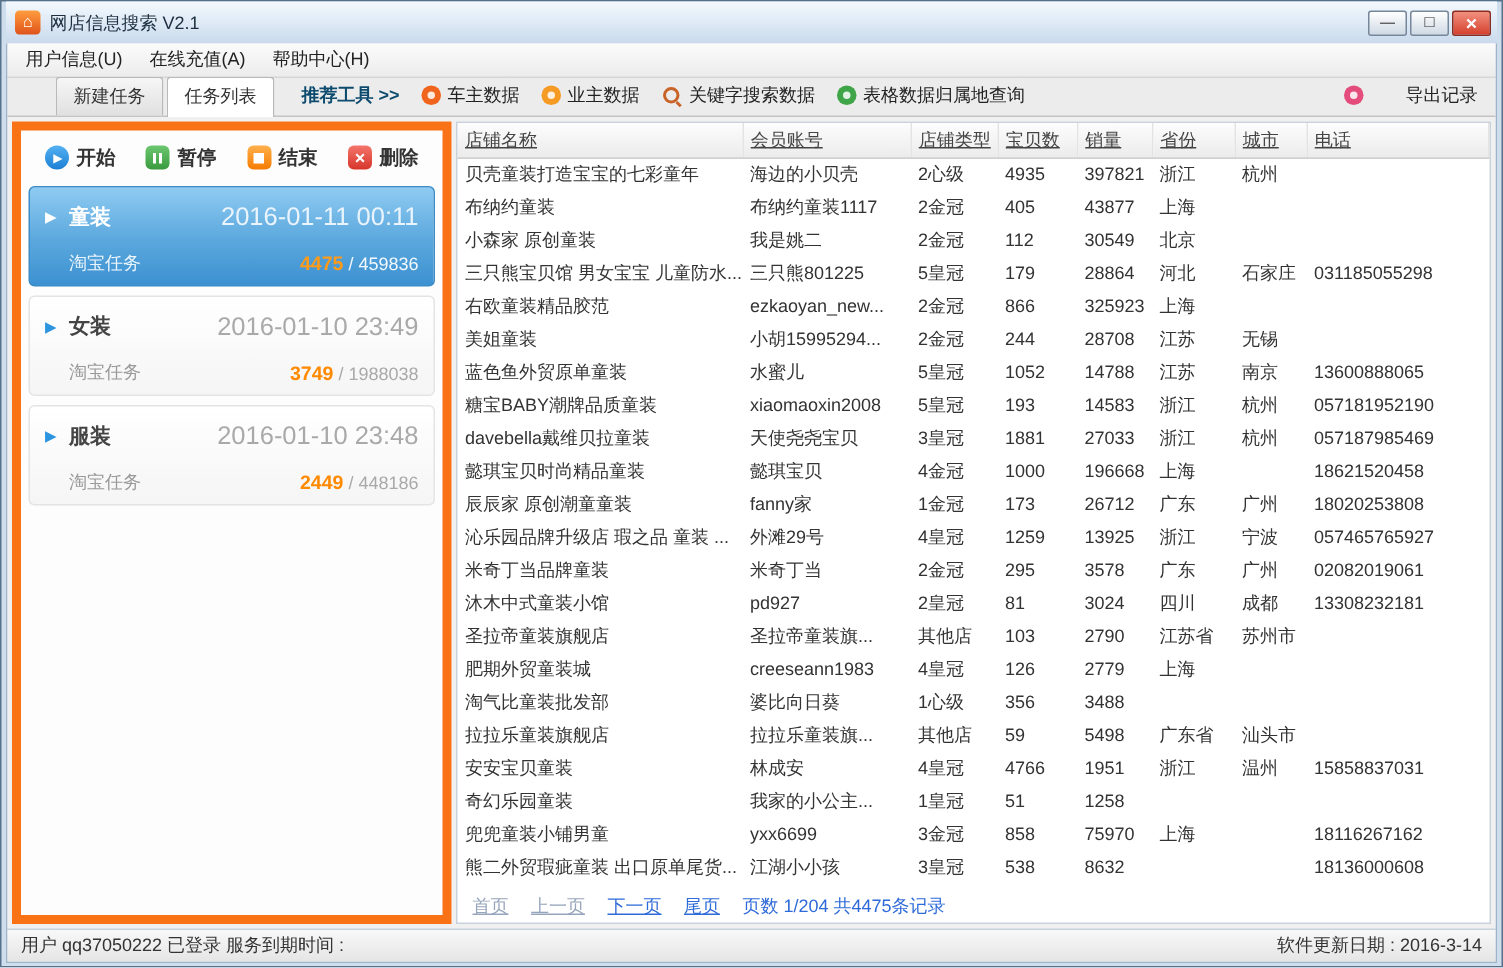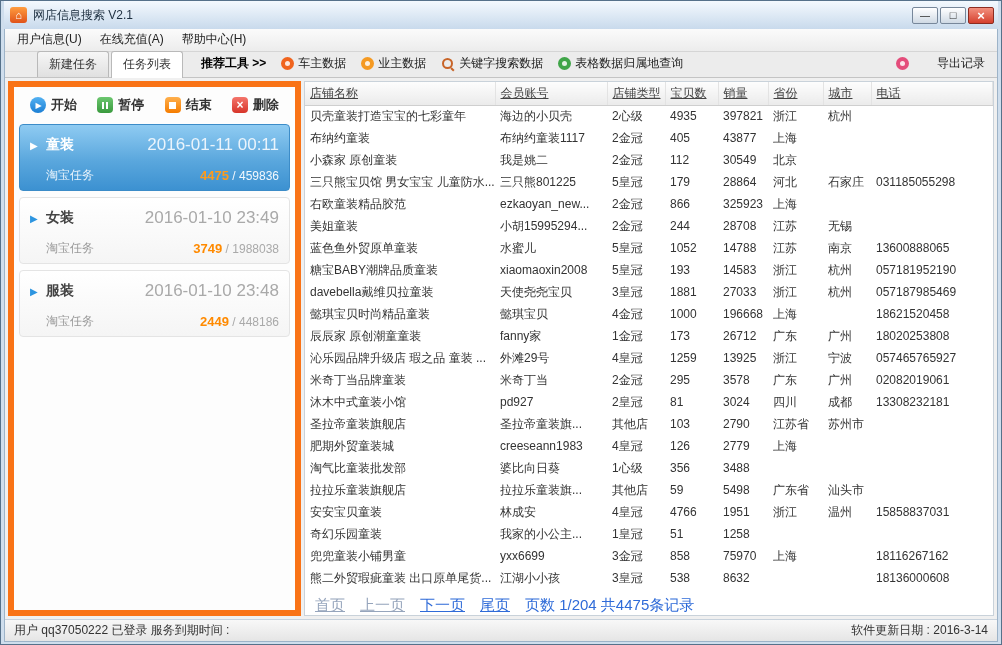--- a/index.html
+++ b/index.html
@@ -30,21 +30,21 @@
              display:flex; align-items:flex-start; padding:0 3px; }
   .menu-item { padding:2px 9px; font-size:12px; color:#222; cursor:default; }
 
   .tabrow { height:26px; background:#ececec; border-bottom:1px solid #c4c4c4; display:flex; align-items:flex-end; padding:0 4px; }
   .tabs { display:flex; align-items:flex-end;margin-left:28px; }
   .tab { font-size:12px; padding:4px 11px 4px; background:linear-gradient(#f6f6f6,#e0e0e0);
          border:1px solid #b9b9b9; border-bottom:none; border-radius:3px 3px 0 0; margin-right:2px; color:#333; }
   .tab.active { background:#fff; position:relative; top:1px; padding-bottom:5px; }
 
   .top-toolbar { margin-left:16px; display:flex; align-items:center; gap:15px; flex:1; padding-bottom:5px; }
-  .recommend { color:#000000; font-size:12px; font-weight:bold; }
+  .recommend { color:#0c4a6e; font-size:12px; font-weight:bold; }
   .tool-item { display:flex; align-items:center; gap:4px; font-size:12px; color:#222; }
   .tool-item.export { margin-left:auto; margin-right:8px;gap:28px; }
 
   .disc { width:13px; height:13px; border-radius:50%; position:relative; display:inline-block; }
   .disc::after { content:""; position:absolute; left:4px; top:4px; right:4px; bottom:4px;
                  background:rgba(255,255,255,.85); border-radius:50%; }
   .disc-car { background:#f0641e; }
   .disc-owner { background:#f59a23; }
   .disc-tableloc { background:#3fa548; }
   .disc-export { background:#e44d7b; }
@@ -89,21 +89,21 @@
   .task-item.selected .tdone { color:#ff9b1a; }
   .task-item.selected .tsep, .task-item.selected .ttotal { color:#f2f8fd; }
 
   .right-panel { flex:1; background:#fff; border:1px solid #c9d2da; display:flex; flex-direction:column; overflow:hidden; }
   table.grid { width:100%; border-collapse:collapse; table-layout:fixed; font-size:12px; }
   table.grid th { height:23px; background:linear-gradient(#fdfdfd,#ebebeb); border-bottom:1px solid #cfcfcf;
                   border-right:1px solid #e3e3e3; font-weight:normal; color:#444; text-align:left;
                   padding:0 5px; white-space:nowrap; overflow:hidden;text-decoration:underline; }
   table.grid td { height:22px; padding:0 5px; color:#333; white-space:nowrap; overflow:hidden; }
 
-  .pagination { display:flex; align-items:center; gap:15px; padding:7px 10px; font-size:15px; }
+  .pagination { display:flex; align-items:center; gap:15px; padding:7px 10px; font-size:12px; }
   .page-link { text-decoration:underline; color:#2f6bd8; cursor:pointer; }
   .page-link.disabled { color:#96a5bc; }
   .page-info { color:#2f6bd8; }
 
   .statusbar { height:22px; background:linear-gradient(#f8f8f8,#e5e5e5); border-top:1px solid #c8d2dc;
                display:flex; align-items:center; justify-content:space-between; padding:0 9px; font-size:12px; color:#333; }
 </style>
 </head>
 <body>
 

